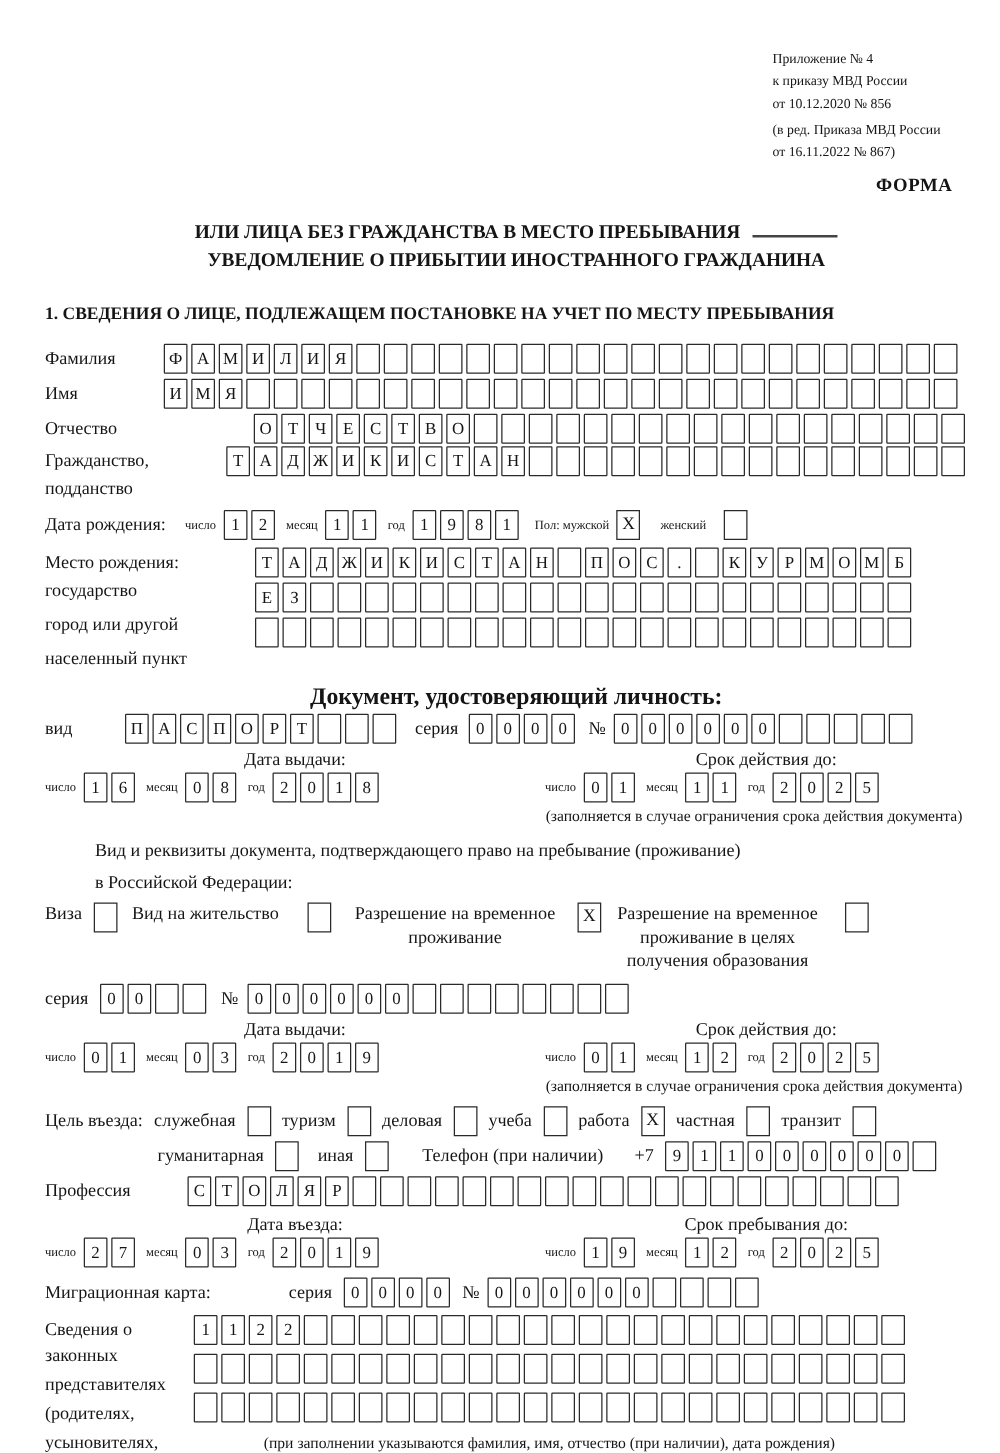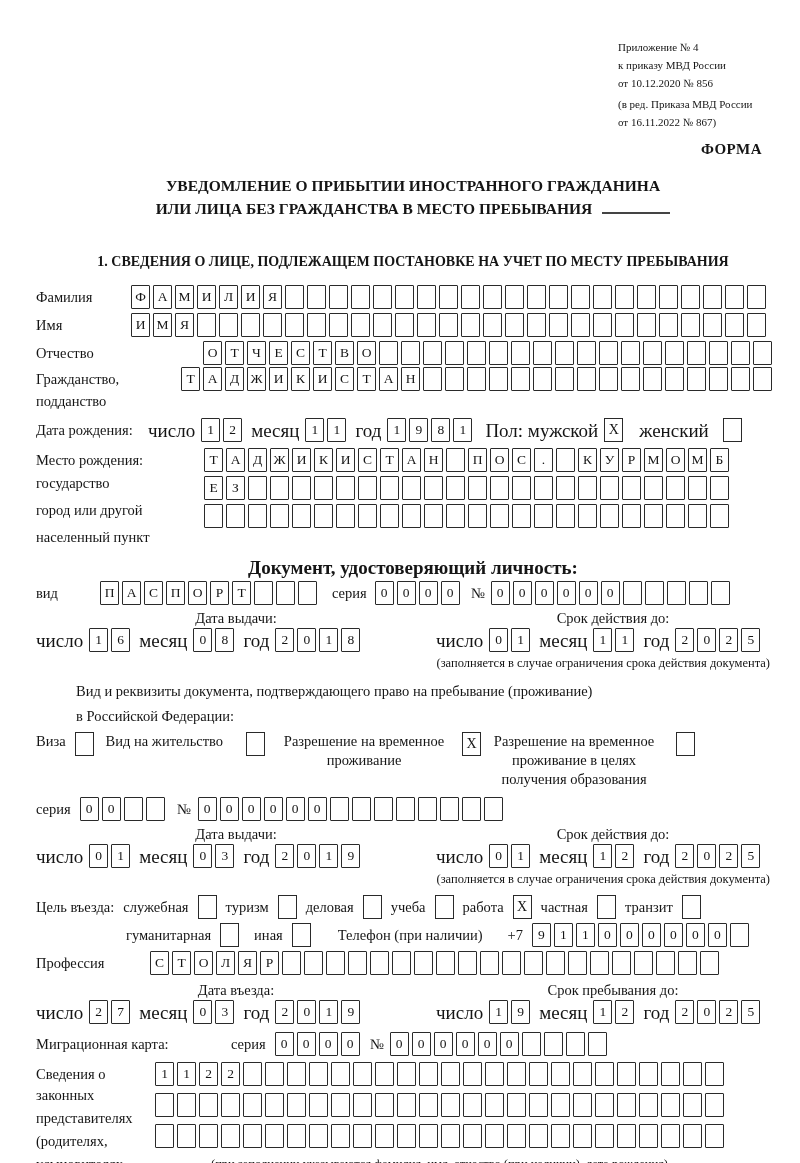--- a/index.html
+++ b/index.html
@@ -8,42 +8,42 @@
     box-sizing:border-box; padding:38px 10px 0 36px;
     font-family:"Liberation Serif","DejaVu Serif",serif; color:#151515;
     position:relative; overflow:hidden;
   }
   
   .hdr { margin-left:582px; font-size:11px; line-height:18px; }
   .hdr .amend { margin-top:3px; }
   .forma { text-align:right; padding-right:28px; font-weight:bold; font-size:15px; margin-top:10px; letter-spacing:.5px; }
   .title { text-align:center; font-weight:bold; font-size:15.5px; line-height:23px; margin-top:16px; }
   .blank-line { display:inline-block; width:68px; border-bottom:2px solid #444; height:12px; margin-left:10px; }
-  .sec-head { text-align:center; font-weight:bold; font-size:14px; margin-top:34px; }
+  .sec-head { font-weight:bold; font-size:14px; margin-top:24px; }
   
   .row { display:flex; align-items:flex-start; margin-top:4px; }
   .lab { font-size:14.5px; line-height:19px; padding-top:3px; flex:0 0 auto; }
   .w95 { flex:0 0 95px; } .w167 { flex:0 0 167px; } .w145 { flex:0 0 145px; }
   .w168 { flex:0 0 168px; } .w64 { flex:0 0 64px; } .w114 { flex:0 0 114px; }
   .w119 { flex:0 0 119px; } .w195 { flex:0 0 195px; }
   .cells { display:flex; gap:3px; flex:0 0 auto; }
   .cell {
     width:17px; height:22px; border:1.5px solid #2a2a2a; border-radius:1px;
     text-align:center; line-height:22px; font-size:13.5px; flex:0 0 auto;
     background:#fff;
   }
   .cb {
     display:inline-block; width:17px; height:22px; border:1.5px solid #2a2a2a;
     text-align:center; line-height:22px; font-size:14px; background:#fff; flex:0 0 auto;
   }
   .stack > .cells { margin-bottom:4px; }
   .center-head { text-align:center; font-weight:bold; font-size:19px; margin-top:6px; }
   
   .dgroup { display:flex; align-items:flex-start; }
-  .dgroup .sl { font-size:19px; line-height:25px; margin-right:6px; }
+  .dgroup .sl { font-size:10px; line-height:25px; margin-right:6px; }
   .dgroup .cells { margin-right:9px; }
   .two-col { display:flex; margin-top:6px; }
   .col-l { flex:0 0 400px; }
   .col-r { flex:1 1 auto; }
   .dg-caption { display:flex; margin-top:5px; }
   .dg-caption .c-l { flex:0 0 400px; text-align:center; font-size:14.5px; }
   .dg-caption .c-r { flex:1 1 auto; text-align:center; font-size:14.5px; }
   .note-r { text-align:right; padding-right:20px; font-size:12.5px; margin-top:3px; }
   .para { font-size:14.5px; line-height:25px; margin-top:8px;margin-left:40px; }
   
@@ -67,24 +67,24 @@
     <div>Приложение № 4</div>
     <div>к приказу МВД России</div>
     <div>от 10.12.2020 № 856</div>
     <div class="amend">(в ред. Приказа МВД России</div>
     <div>от 16.11.2022 № 867)</div>
   </div>
 
   <div class="forma">ФОРМА</div>
 
   <div class="title">
-    <div>УВЕДОМЛЕНИЕ О ПРИБЫТИИ ИНОСТРАННОГО ГРАЖДАНИНА</div>
     <div>
       <span>ИЛИ ЛИЦА БЕЗ ГРАЖДАНСТВА В МЕСТО ПРЕБЫВАНИЯ</span><span class="blank-line"></span>
     </div>
+    <div>УВЕДОМЛЕНИЕ О ПРИБЫТИИ ИНОСТРАННОГО ГРАЖДАНИНА</div>
   </div>
 
   <div class="sec-head">1. СВЕДЕНИЯ О ЛИЦЕ, ПОДЛЕЖАЩЕМ ПОСТАНОВКЕ НА УЧЕТ ПО МЕСТУ ПРЕБЫВАНИЯ</div>
 
   <div class="row" style="margin-top:15px;">
     <div class="lab w95">Фамилия</div>
     <div class="cells">
         <span class="cell">Ф</span>
         <span class="cell">А</span>
         <span class="cell">М</span>

